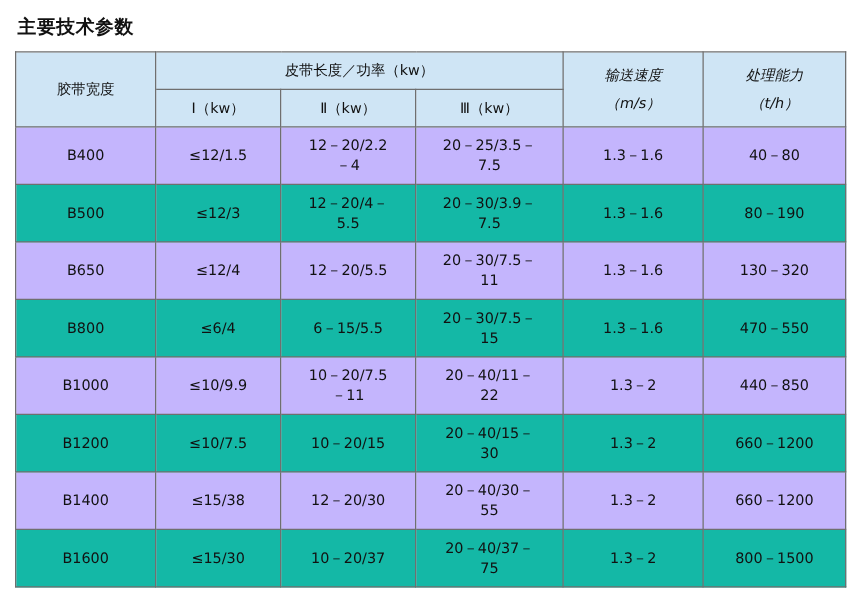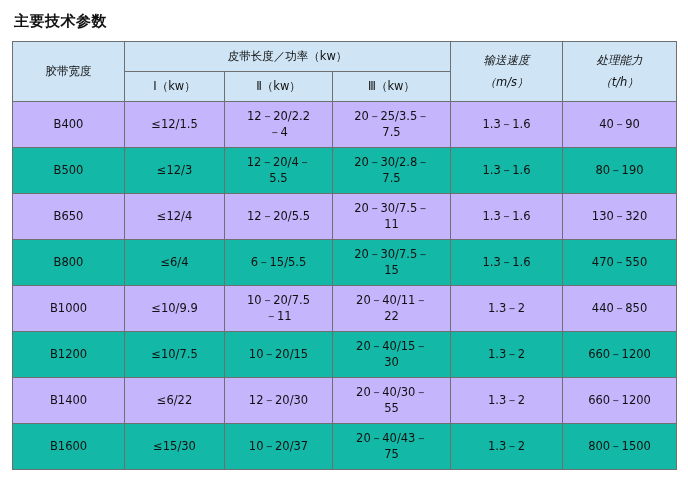--- a/index.html
+++ b/index.html
@@ -109,27 +109,27 @@
         <th class="hdr">Ⅲ（kw）</th>
       </tr>
     </thead>
     <tbody>
       <tr class="row-white">
         <td>B400</td>
         <td>≤12/1.5</td>
         <td>12－20/2.2－4</td>
         <td>20－25/3.5－7.5</td>
         <td>1.3－1.6</td>
-        <td>40－90</td>
+        <td>40－80</td>
       </tr>
       <tr class="row-blue">
         <td>B500</td>
         <td>≤12/3</td>
         <td>12－20/4－5.5</td>
-        <td>20－30/2.8－7.5</td>
+        <td>20－30/3.9－7.5</td>
         <td>1.3－1.6</td>
         <td>80－190</td>
       </tr>
       <tr class="row-white">
         <td>B650</td>
         <td>≤12/4</td>
         <td>12－20/5.5</td>
         <td>20－30/7.5－11</td>
         <td>1.3－1.6</td>
         <td>130－320</td>
@@ -153,30 +153,30 @@
       <tr class="row-blue">
         <td>B1200</td>
         <td>≤10/7.5</td>
         <td>10－20/15</td>
         <td>20－40/15－30</td>
         <td>1.3－2</td>
         <td>660－1200</td>
       </tr>
       <tr class="row-white">
         <td>B1400</td>
-        <td>≤6/22</td>
+        <td>≤15/38</td>
         <td>12－20/30</td>
         <td>20－40/30－55</td>
         <td>1.3－2</td>
         <td>660－1200</td>
       </tr>
       <tr class="row-blue">
         <td>B1600</td>
         <td>≤15/30</td>
         <td>10－20/37</td>
-        <td>20－40/43－75</td>
+        <td>20－40/37－75</td>
         <td>1.3－2</td>
         <td>800－1500</td>
       </tr>
     </tbody>
   </table>
 
 </div>
 
 </body></html>

